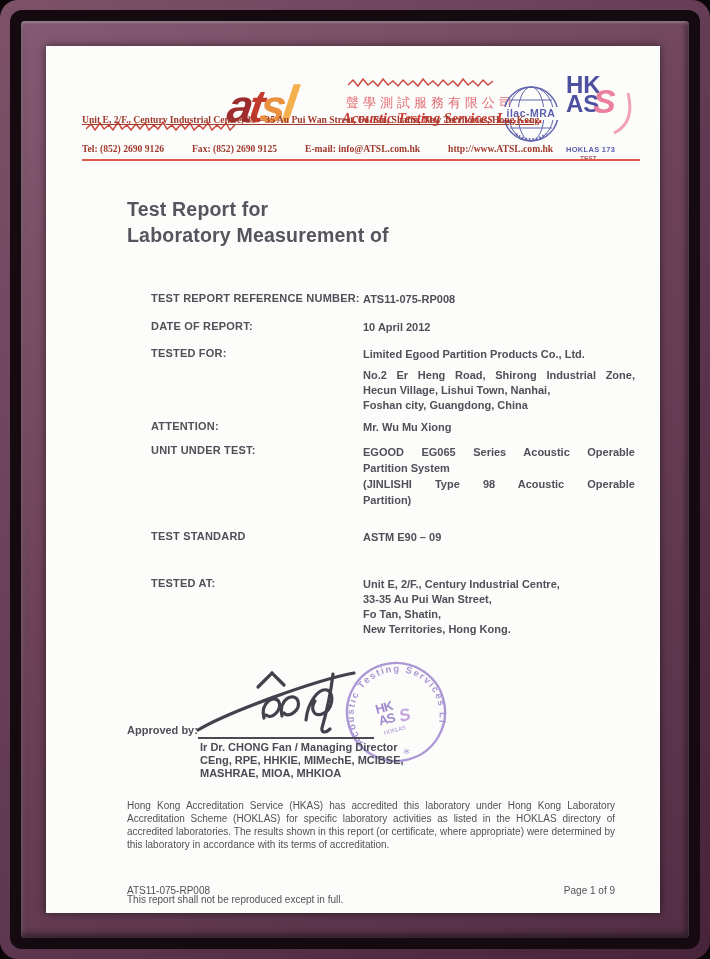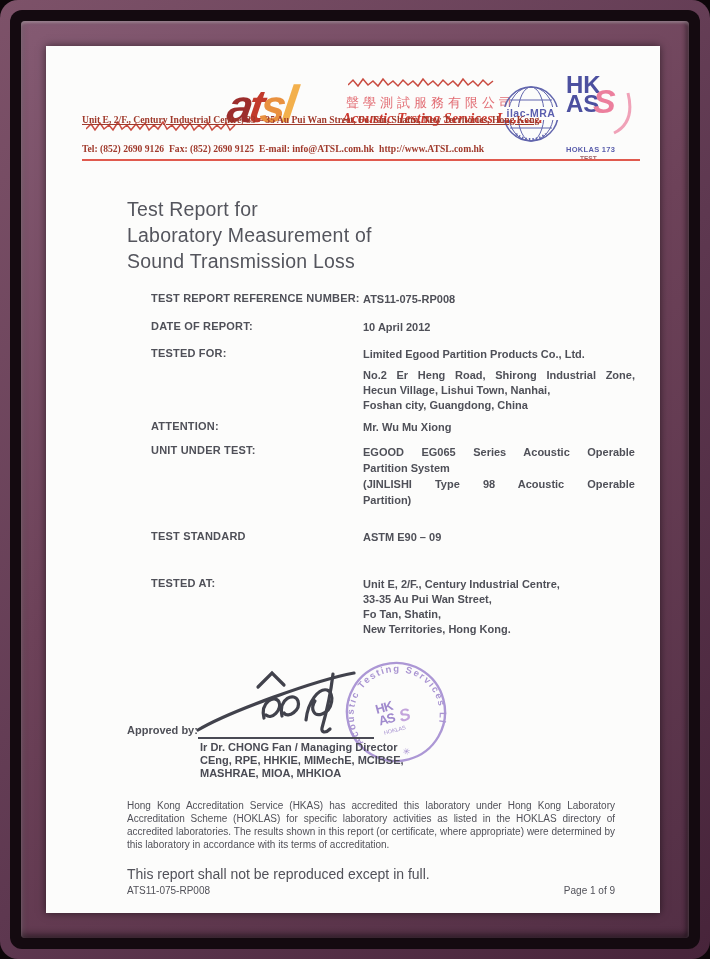--- a/index.html
+++ b/index.html
@@ -26,52 +26,52 @@
   .atsl-logo .l3{color:#e9913f}.atsl-logo .l4{color:#f3b04c;font-size:52px;}
   .zz-left{left:40px;top:72px;}
   .zz-top{left:302px;top:30px;}
   .cn-name{left:300px;top:48px;width:200px;font-size:13px;font-weight:normal;
     color:#e26d74;letter-spacing:4px;white-space:nowrap;}
   .en-name{left:296px;top:64px;width:210px;font-size:14.5px;font-weight:bold;
     font-style:italic;color:#cd3a31;font-family:"Liberation Serif",serif;white-space:nowrap;}
   .hdr-addr{left:36px;top:68px;width:560px;font-size:9.6px;font-weight:bold;
     color:#a03a2c;font-family:"Liberation Serif",serif;white-space:nowrap;text-decoration:underline;}
   .hdr-contacts{left:36px;top:97px;width:560px;font-size:9.6px;font-weight:bold;
-    color:#a03a2c;font-family:"Liberation Serif",serif;display:flex;gap:5px;white-space:nowrap;}
+    color:#a03a2c;font-family:"Liberation Serif",serif;display:flex;gap:28px;white-space:nowrap;}
   .red-line{left:36px;top:113px;width:558px;height:2px;background:#e05a4e;}
   .ilac{left:456px;top:39px;}
   .hkas{left:520px;top:29px;width:76px;}
   .hkas .letters{font-weight:900;font-size:24px;line-height:19px;color:#4c509f;
     letter-spacing:0;font-family:"Liberation Sans",sans-serif;}
   .hkas .pink-s{position:absolute;left:27px;top:9px;font-size:34px;font-weight:bold;
     font-style:italic;color:#ec7f9d;line-height:34px;}
   .hkas .hook{position:absolute;left:44px;top:16px;}
   .hkas .hoklas{position:absolute;left:0;top:70px;font-size:7.5px;font-weight:bold;
     color:#585cab;letter-spacing:.3px;white-space:nowrap;}
   .hkas .test{position:absolute;left:14px;top:80px;font-size:6.5px;font-weight:bold;color:#a0666a;}
   
-  .title{left:81px;top:150px;font-size:19.5px;font-weight:normal;color:#54555d;
+  .title{left:81px;top:150px;font-size:19.5px;font-weight:bold;color:#54555d;
     line-height:26px;letter-spacing:.2px;}
   
   .row{left:81px;width:487px;display:flex;}
   .lbl{width:212px;flex:0 0 212px;font-size:11px;font-weight:bold;color:#4f5058;letter-spacing:.2px;margin-left:24px;}
   .val{width:272px;flex:0 0 272px;font-size:11px;font-weight:bold;color:#4f5058;}
   .val div{line-height:15px;}
   .val.lh16 div{line-height:16px;}
   .spread{text-align:justify;text-align-last:justify;}
   
   .approved-by{left:81px;top:678px;font-size:11px;font-weight:bold;color:#4f5058;}
   .sig-svg{left:148px;top:618px;}
   .sig-line{left:152px;top:691px;width:176px;height:2px;background:#494a54;}
   .sig-name{left:154px;top:695px;font-size:11px;font-weight:bold;color:#4a4b54;line-height:13px;width:260px;}
   .stamp{left:295px;top:611px;transform:rotate(-15deg);opacity:.82;}
   
   .foot-para{left:81px;top:753px;width:488px;font-size:10px;color:#515159;
     line-height:13px;text-align:justify;}
-  .foot-repro{left:81px;top:820px;width:488px;font-size:14px;color:#515159;}
+  .foot-repro{left:81px;top:848px;width:488px;font-size:10px;color:#515159;}
   .foot-refrow{left:81px;top:839px;width:488px;display:flex;justify-content:space-between;
     font-size:10px;color:#515159;}
 </style>
 </head>
 <body>
 
 <div class="frame-outer"></div>
 <div class="frame-black"></div>
 <div class="frame-main"></div>
 
@@ -117,21 +117,20 @@
     <span>Tel: (852) 2690 9126</span>
     <span>Fax: (852) 2690 9125</span>
     <span>E-mail: info@ATSL.com.hk</span>
     <span>http://www.ATSL.com.hk</span>
   </div>
   <div class="abs red-line"></div>
 
   <div class="abs title">
     <div>Test Report for</div>
     <div>Laboratory Measurement of</div>
-    <div>Sound Transmission Loss</div>
   </div>
 
   <div class="abs row" style="top:246px">
     <span class="lbl">TEST REPORT REFERENCE NUMBER:</span>
     <div class="val">
         <div>ATS11-075-RP008</div>
       </div>
   </div>
   <div class="abs row" style="top:274px">
     <span class="lbl">DATE OF REPORT:</span>

